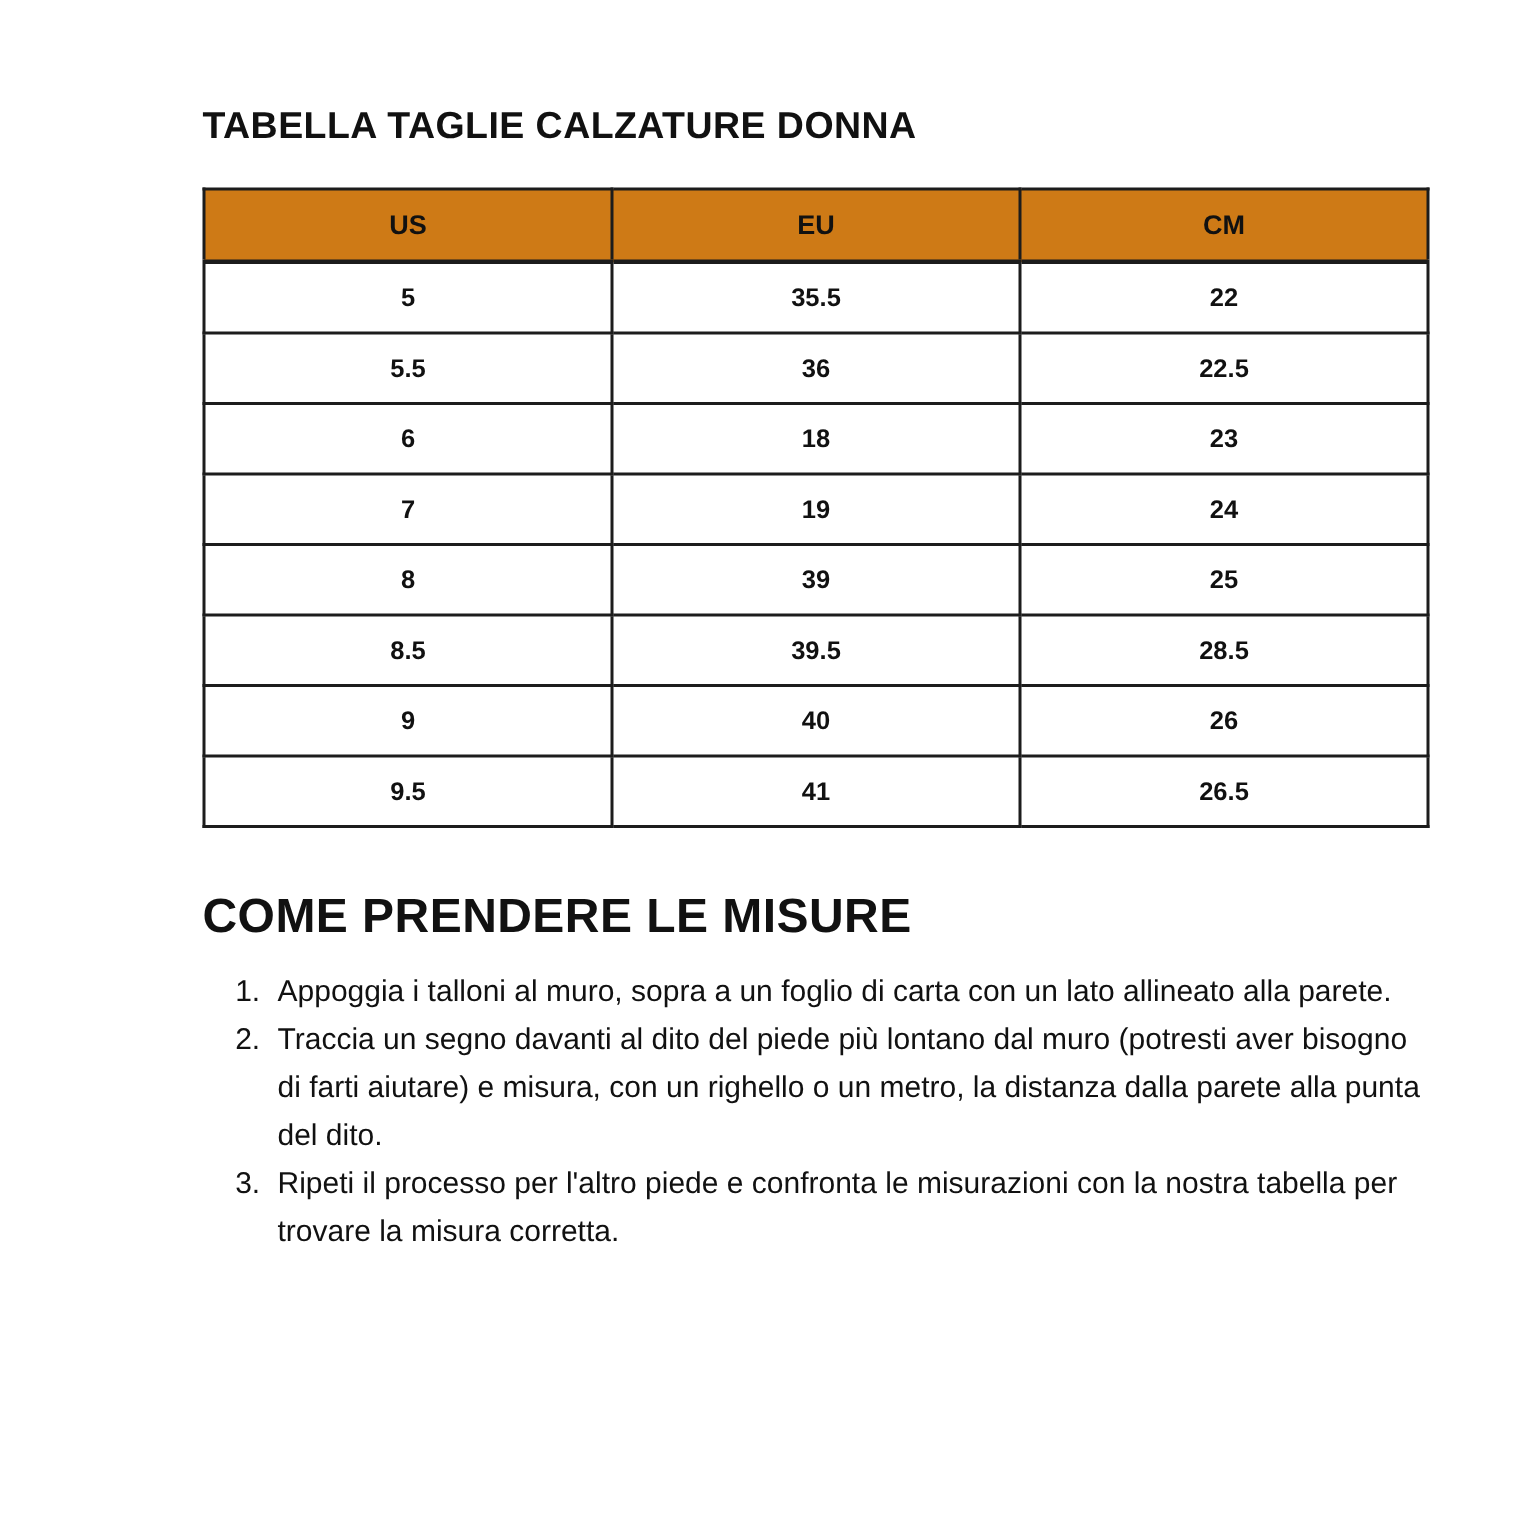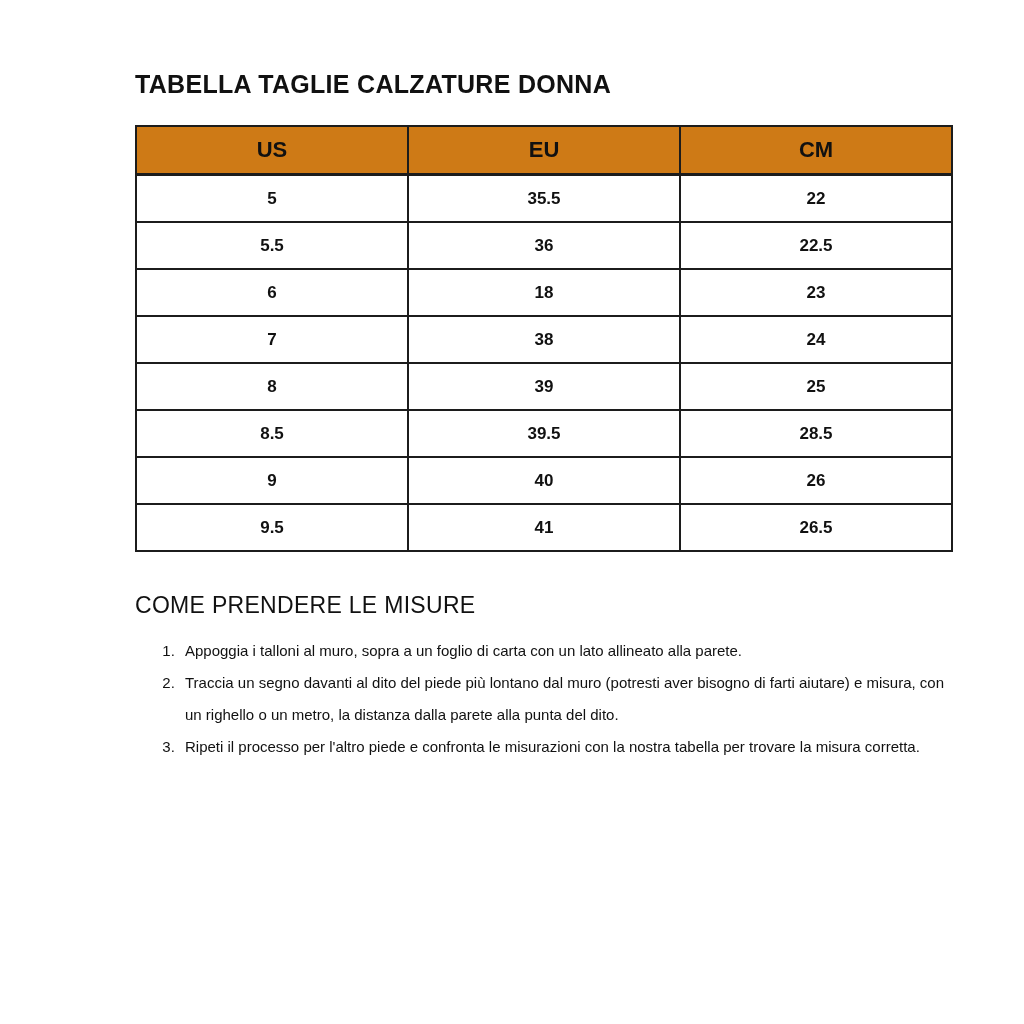--- a/index.html
+++ b/index.html
@@ -34,40 +34,40 @@
     border: 2px solid #1c1c1c;
     text-align: center;
     vertical-align: middle;
     font-weight: bold;
     color: #111111;
     padding: 0;
   }
   .size-table th {
     background: var(--accent, #CE7A16);
     height: 46px;
-    font-size: 22px;
+    font-size: 18px;
     border-bottom-width: 3px;
   }
   .size-table td {
     height: 45px;
     font-size: 17px;
     background: #ffffff;
   }
   .section-title {
-    font-size: 23px;
-    font-weight: normal;
+    font-size: 32px;
+    font-weight: bold;
     letter-spacing: 0.3px;
     margin: 40px 0 16px 0;
     color: #111111;
     white-space: nowrap;
   }
   ol.instructions {
     margin: 0;
     padding-left: 44px;
-    font-size: 15px;
+    font-size: 20px;
     line-height: 32px;
     color: #111111;
   }
   ol.instructions li {
     padding-left: 6px;
     margin: 0;
   }
 </style>
 </head>
 <body>
@@ -95,21 +95,21 @@
         <td>36</td>
         <td>22.5</td>
       </tr>
       <tr>
         <td>6</td>
         <td>18</td>
         <td>23</td>
       </tr>
       <tr>
         <td>7</td>
-        <td>38</td>
+        <td>19</td>
         <td>24</td>
       </tr>
       <tr>
         <td>8</td>
         <td>39</td>
         <td>25</td>
       </tr>
       <tr>
         <td>8.5</td>
         <td>39.5</td>

